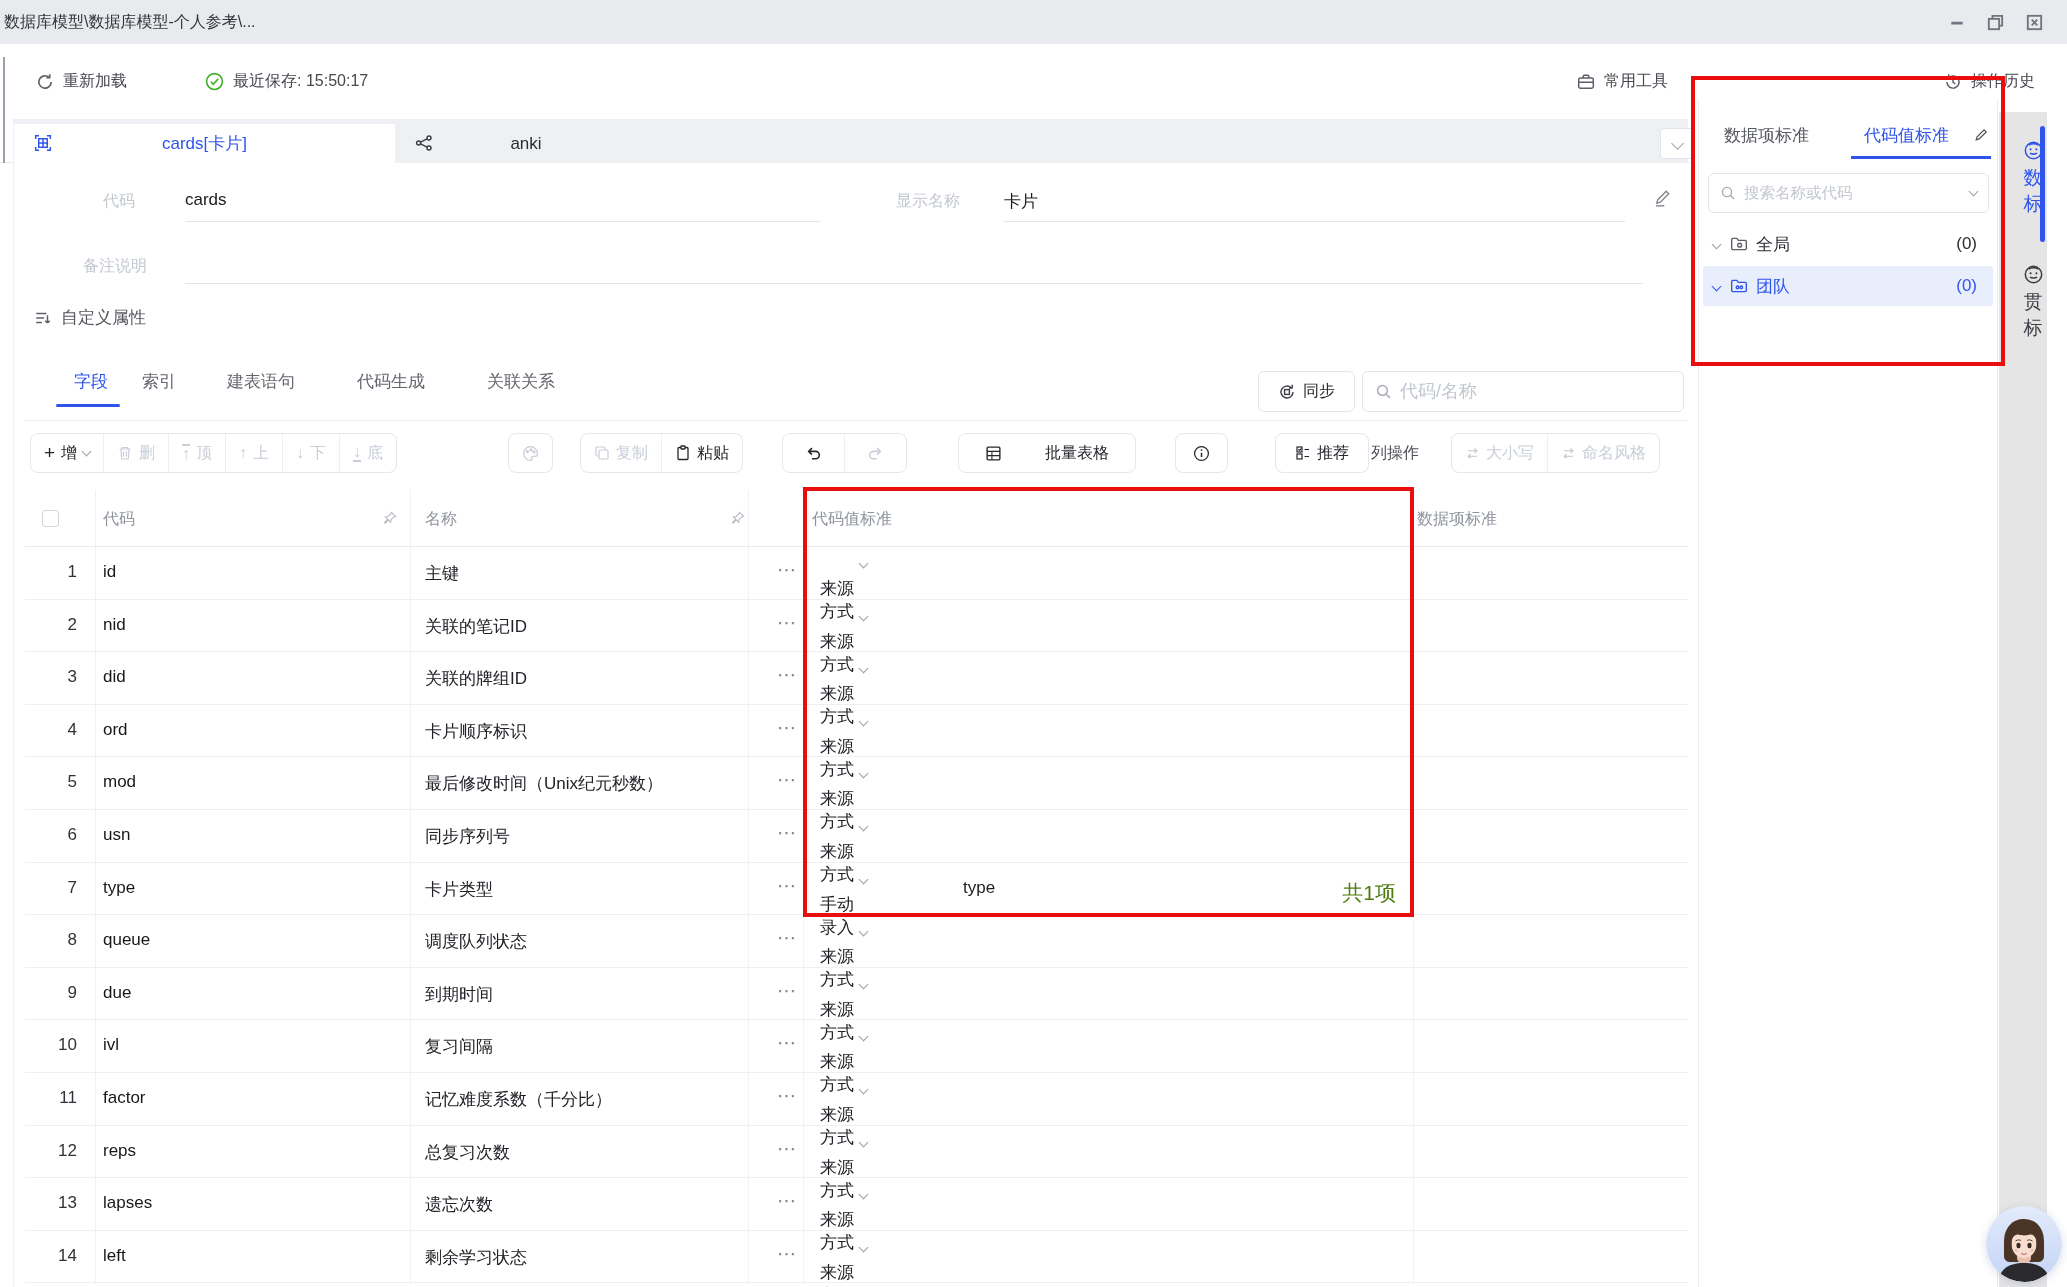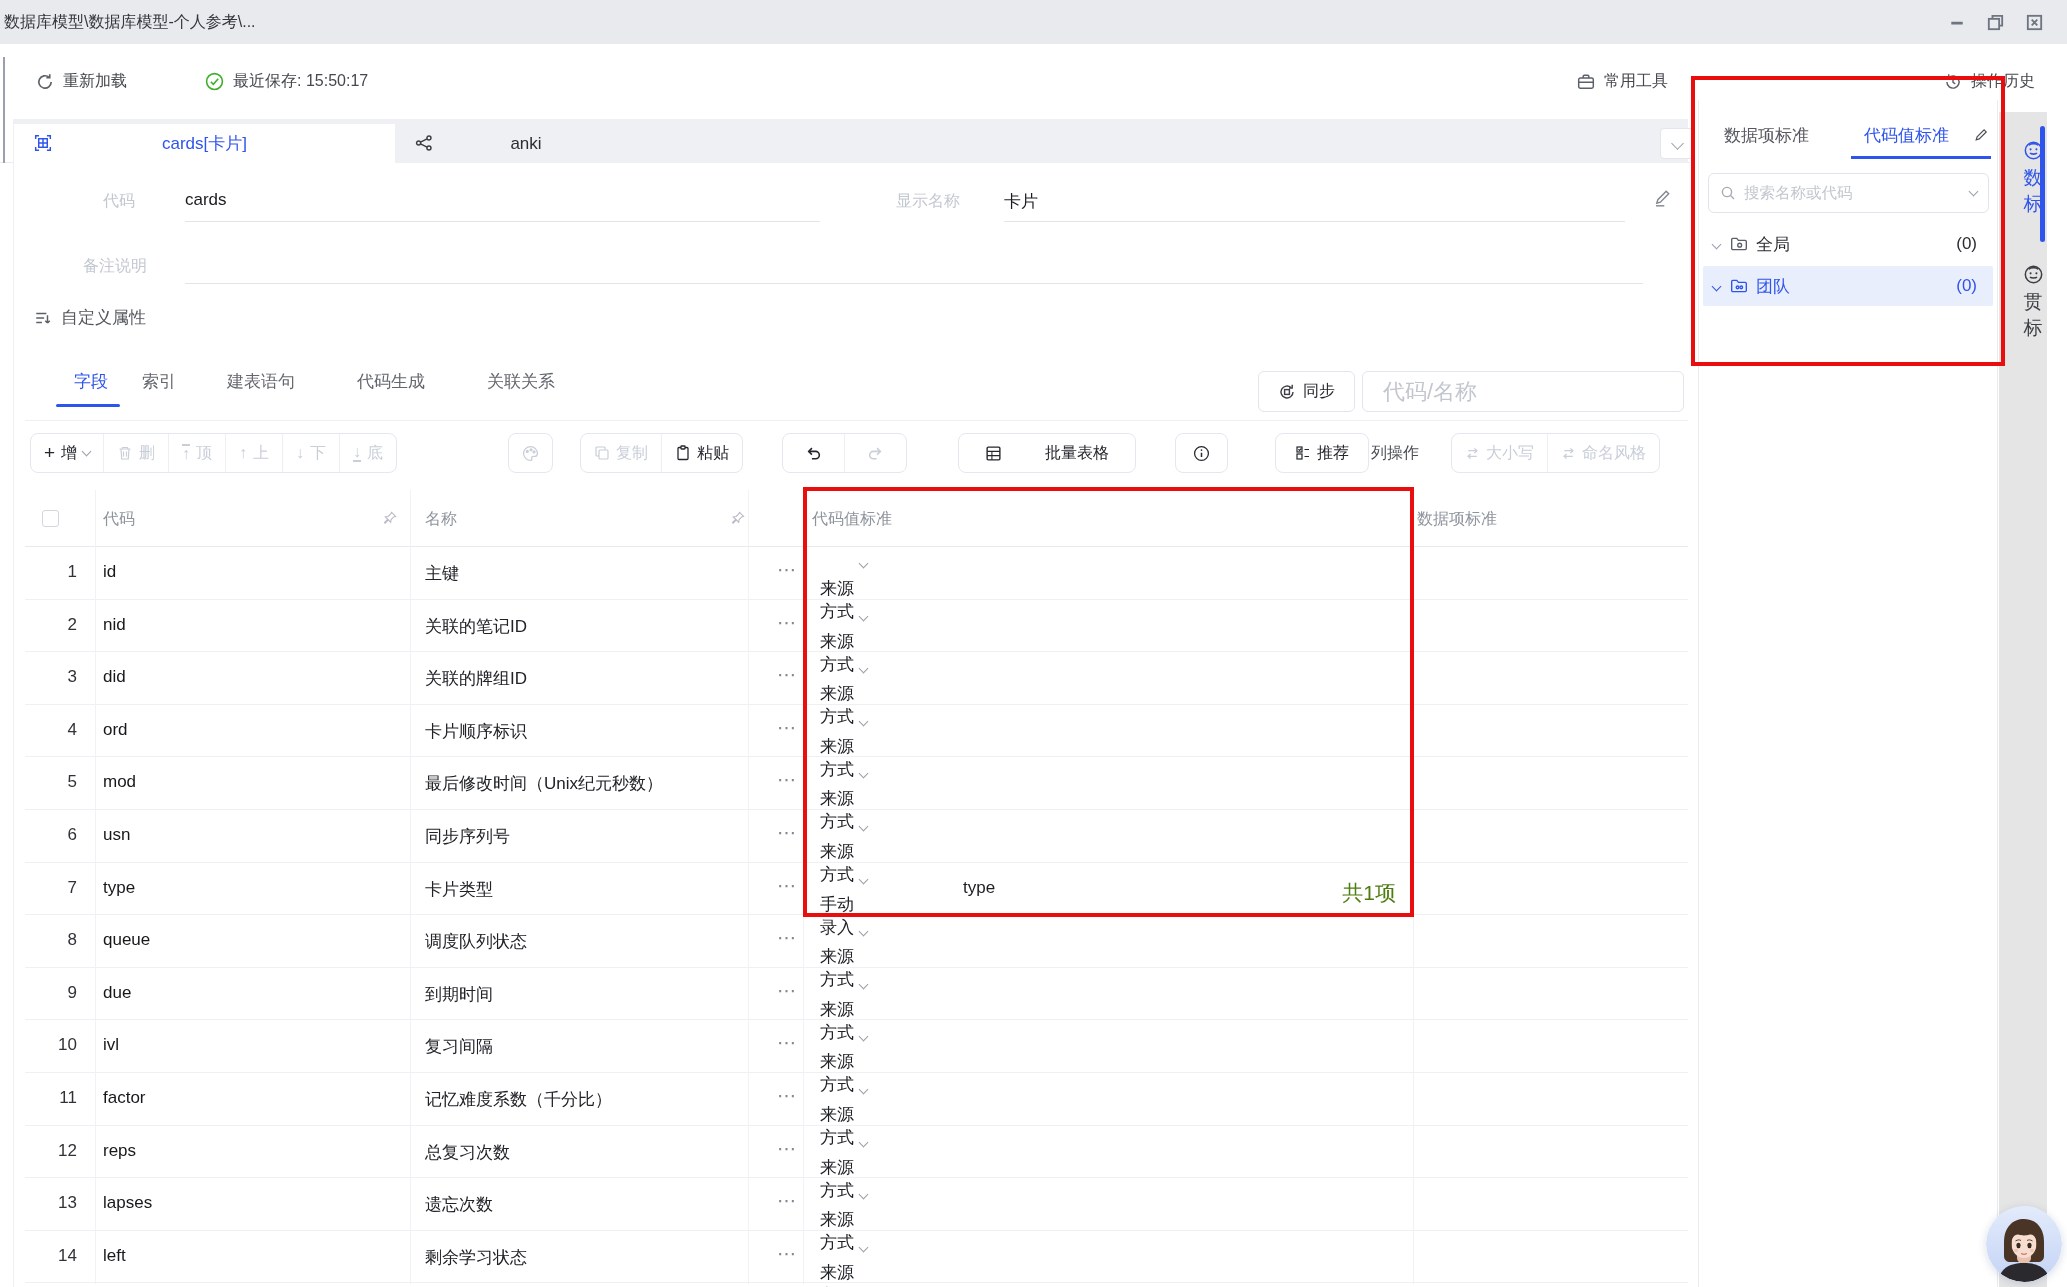--- a/index.html
+++ b/index.html
@@ -55,21 +55,21 @@
   .sec-tab.active { color:#2f54eb; }
   .sec-underline { position:absolute; left:56px; top:404px; width:64px; height:3px; background:#2f54eb; border-radius:2px; }
   .band-border { position:absolute; left:25px; top:420px; width:1663px; border-bottom:1px solid #edeff2; }
 
   
   .sync-btn { position:absolute; left:1258px; top:371px; width:97px; height:41px; border:1px solid #e2e5eb;
     border-radius:6px; background:#fff; display:flex; align-items:center; justify-content:center; gap:7px;
     font-size:16px; color:#26282d; }
   .search-box { position:absolute; left:1362px; top:371px; width:322px; height:41px; border:1px solid #e2e5eb;
     border-radius:6px; background:#fff; display:flex; align-items:center; gap:8px; padding:0 12px; }
-  .search-box input, .p-search input { border:none; outline:none; flex:1; font-size:22px; color:#26282d;
+  .search-box input, .p-search input { border:none; outline:none; flex:1; font-size:18px; color:#26282d;
     font-family:"Liberation Sans",sans-serif; background:transparent; }
   .search-box input::placeholder, .p-search input::placeholder { color:#c2c6ce; }
   .mag { color:#a6abb4; }
 
   
   .btn-group { position:absolute; top:433px; height:40px; border:1px solid #e4e7ed; border-radius:8px;
     background:#fff; display:flex; align-items:stretch; overflow:hidden; }
   .tbtn { display:flex; align-items:center; gap:6px; padding:0 13px; font-size:16px; color:#25272c; }
   .tbtn + .tbtn { border-left:1px solid #edeff2; }
   .tbtn.disabled { color:#c9ced8; }

